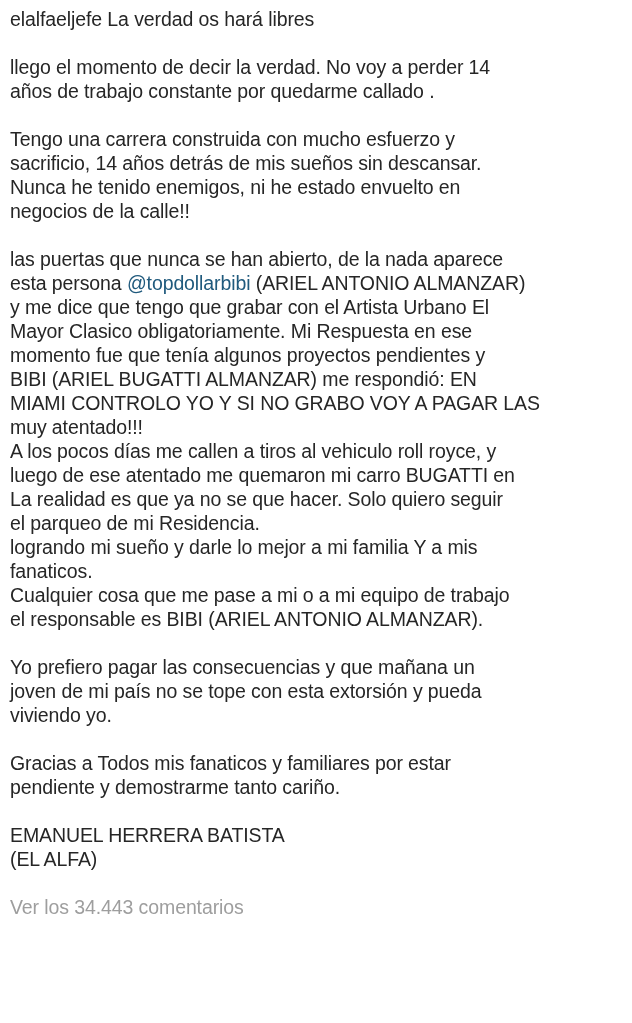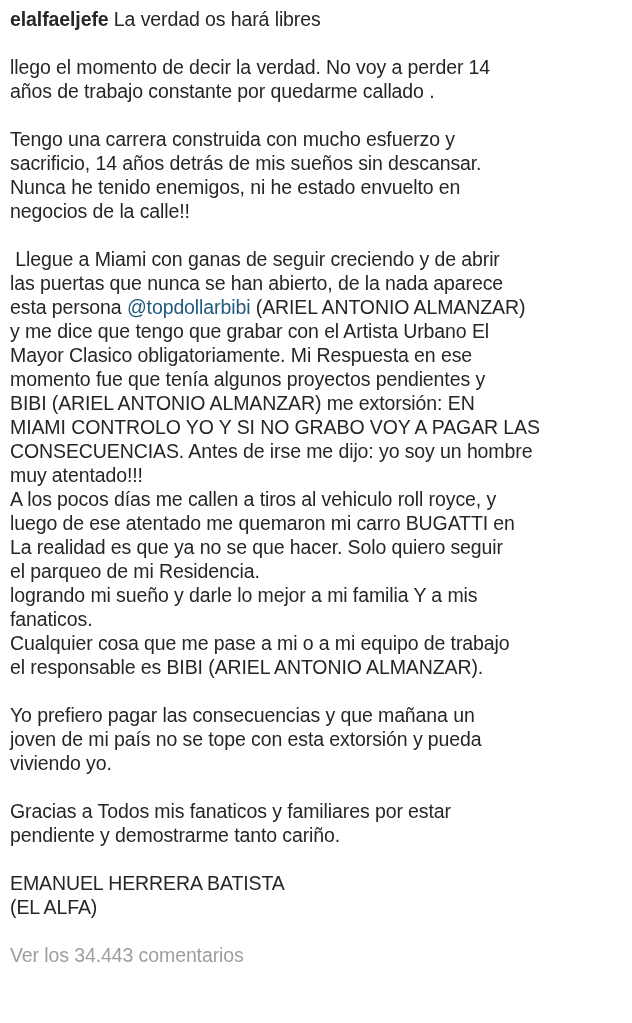--- a/index.html
+++ b/index.html
@@ -19,21 +19,21 @@
     line-height: 24px;
     letter-spacing: -0.1px;
     color: var(--text-color, #262626);
   }
   .cap-line {
     white-space: pre;
     min-height: 24px;
     overflow: visible;
   }
   .bold {
-    font-weight: 700;
+    font-weight: 400;
   }
   .mention {
     color: var(--mention-color, #205a7d);
     cursor: pointer;
     margin-top: 24px;
   }
   .muted {
     color: var(--muted-color, #9e9e9e);
     cursor: pointer;
   }
@@ -46,29 +46,27 @@
       <div class="cap-line"><span class="bold">elalfaeljefe</span><span> La verdad os hará libres</span></div>
       <div class="cap-line"></div>
       <div class="cap-line"><span>llego el momento de decir la verdad. No voy a perder 14</span></div>
       <div class="cap-line"><span>años de trabajo constante por quedarme callado .</span></div>
       <div class="cap-line"></div>
       <div class="cap-line"><span>Tengo una carrera construida con mucho esfuerzo y</span></div>
       <div class="cap-line"><span>sacrificio, 14 años detrás de mis sueños sin descansar.</span></div>
       <div class="cap-line"><span>Nunca he tenido enemigos, ni he estado envuelto en</span></div>
       <div class="cap-line"><span>negocios de la calle!!</span></div>
       <div class="cap-line"></div>
-      <div class="cap-line"><span> Llegue a Miami con ganas de seguir creciendo y de abrir</span></div>
       <div class="cap-line"><span>las puertas que nunca se han abierto, de la nada aparece</span></div>
       <div class="cap-line"><span>esta persona </span><span class="mention">@topdollarbibi</span><span> (ARIEL ANTONIO ALMANZAR)</span></div>
       <div class="cap-line"><span>y me dice que tengo que grabar con el Artista Urbano El</span></div>
       <div class="cap-line"><span>Mayor Clasico obligatoriamente. Mi Respuesta en ese</span></div>
       <div class="cap-line"><span>momento fue que tenía algunos proyectos pendientes y</span></div>
-      <div class="cap-line"><span>BIBI (ARIEL ANTONIO ALMANZAR) me extorsión: EN</span></div>
+      <div class="cap-line"><span>BIBI (ARIEL BUGATTI ALMANZAR) me respondió: EN</span></div>
       <div class="cap-line"><span>MIAMI CONTROLO YO Y SI NO GRABO VOY A PAGAR LAS</span></div>
-      <div class="cap-line"><span>CONSECUENCIAS. Antes de irse me dijo: yo soy un hombre</span></div>
       <div class="cap-line"><span>muy atentado!!!</span></div>
       <div class="cap-line"><span>A los pocos días me callen a tiros al vehiculo roll royce, y</span></div>
       <div class="cap-line"><span>luego de ese atentado me quemaron mi carro BUGATTI en</span></div>
       <div class="cap-line"><span>La realidad es que ya no se que hacer. Solo quiero seguir</span></div>
       <div class="cap-line"><span>el parqueo de mi Residencia.</span></div>
       <div class="cap-line"><span>logrando mi sueño y darle lo mejor a mi familia Y a mis</span></div>
       <div class="cap-line"><span>fanaticos.</span></div>
       <div class="cap-line"><span>Cualquier cosa que me pase a mi o a mi equipo de trabajo</span></div>
       <div class="cap-line"><span>el responsable es BIBI (ARIEL ANTONIO ALMANZAR).</span></div>
       <div class="cap-line"></div>

